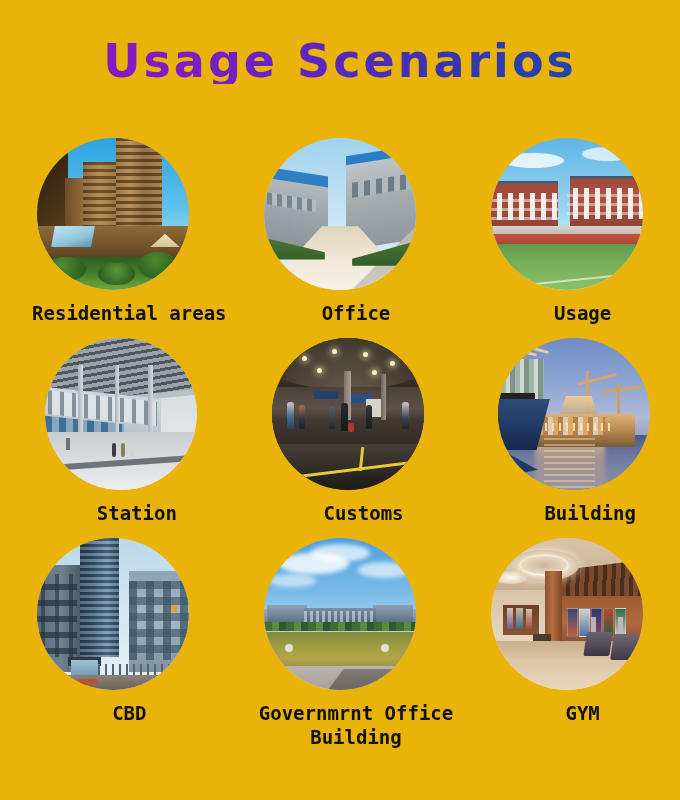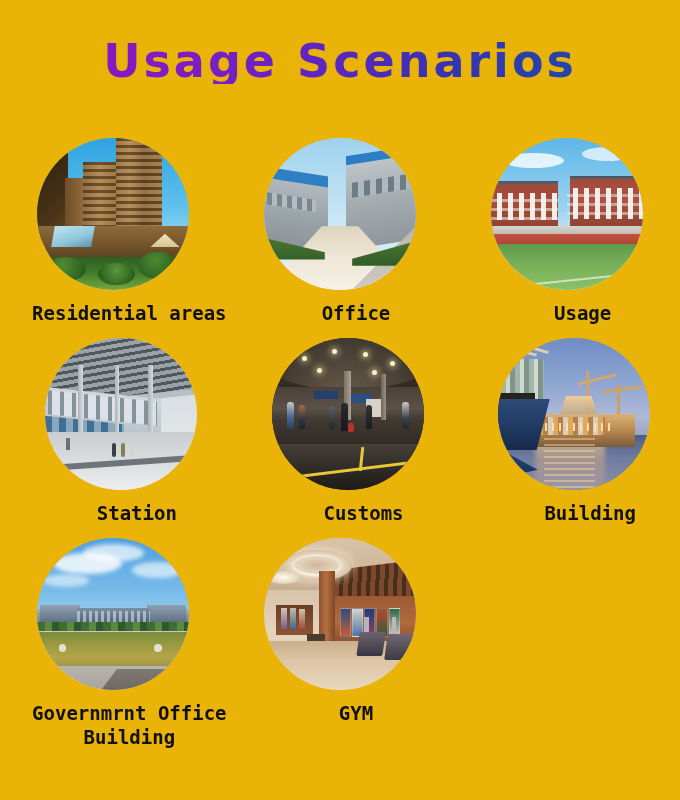--- a/index.html
+++ b/index.html
@@ -621,20 +621,39 @@
             <div class="layer refl"></div>
           </div>
         </div>
         <div class="caption">Building</div>
       </div>
 
     </div>
 
     <div class="row row-3">
 
+      <div class="cell">
+        <div class="circle">
+          <div class="scene sc-cbd">
+            <div class="layer sky"></div>
+            <div class="layer right-block"></div>
+            <div class="layer right-win"></div>
+            <div class="layer accent"></div>
+            <div class="layer left-block"></div>
+            <div class="layer left-win"></div>
+            <div class="layer tower"></div>
+            <div class="layer canopy"></div>
+            <div class="layer entry"></div>
+            <div class="layer rail"></div>
+            <div class="layer ground"></div>
+            <div class="layer car"></div>
+          </div>
+        </div>
+        <div class="caption">CBD</div>
+      </div>
 
       <div class="cell">
         <div class="circle">
           <div class="scene sc-gov">
             <div class="layer sky"></div>
             <div class="layer cl1"></div>
             <div class="layer cl2"></div>
             <div class="layer cl3"></div>
             <div class="layer cl4"></div>
             <div class="layer bldg-far-l"></div>

